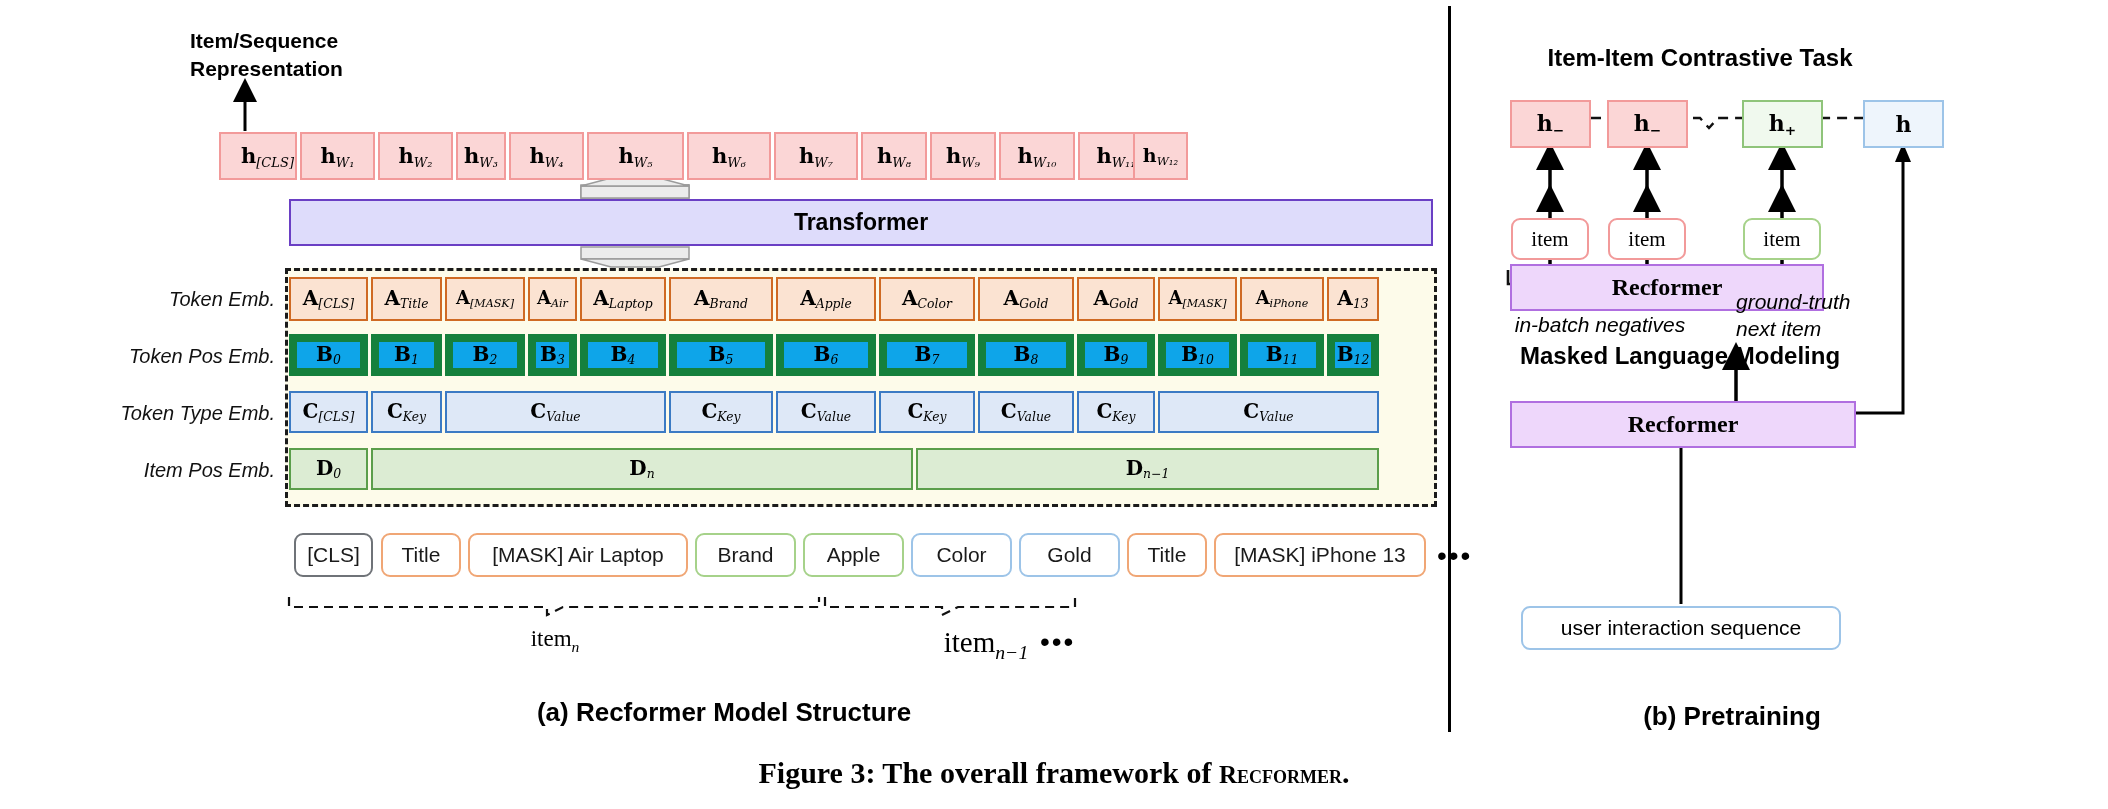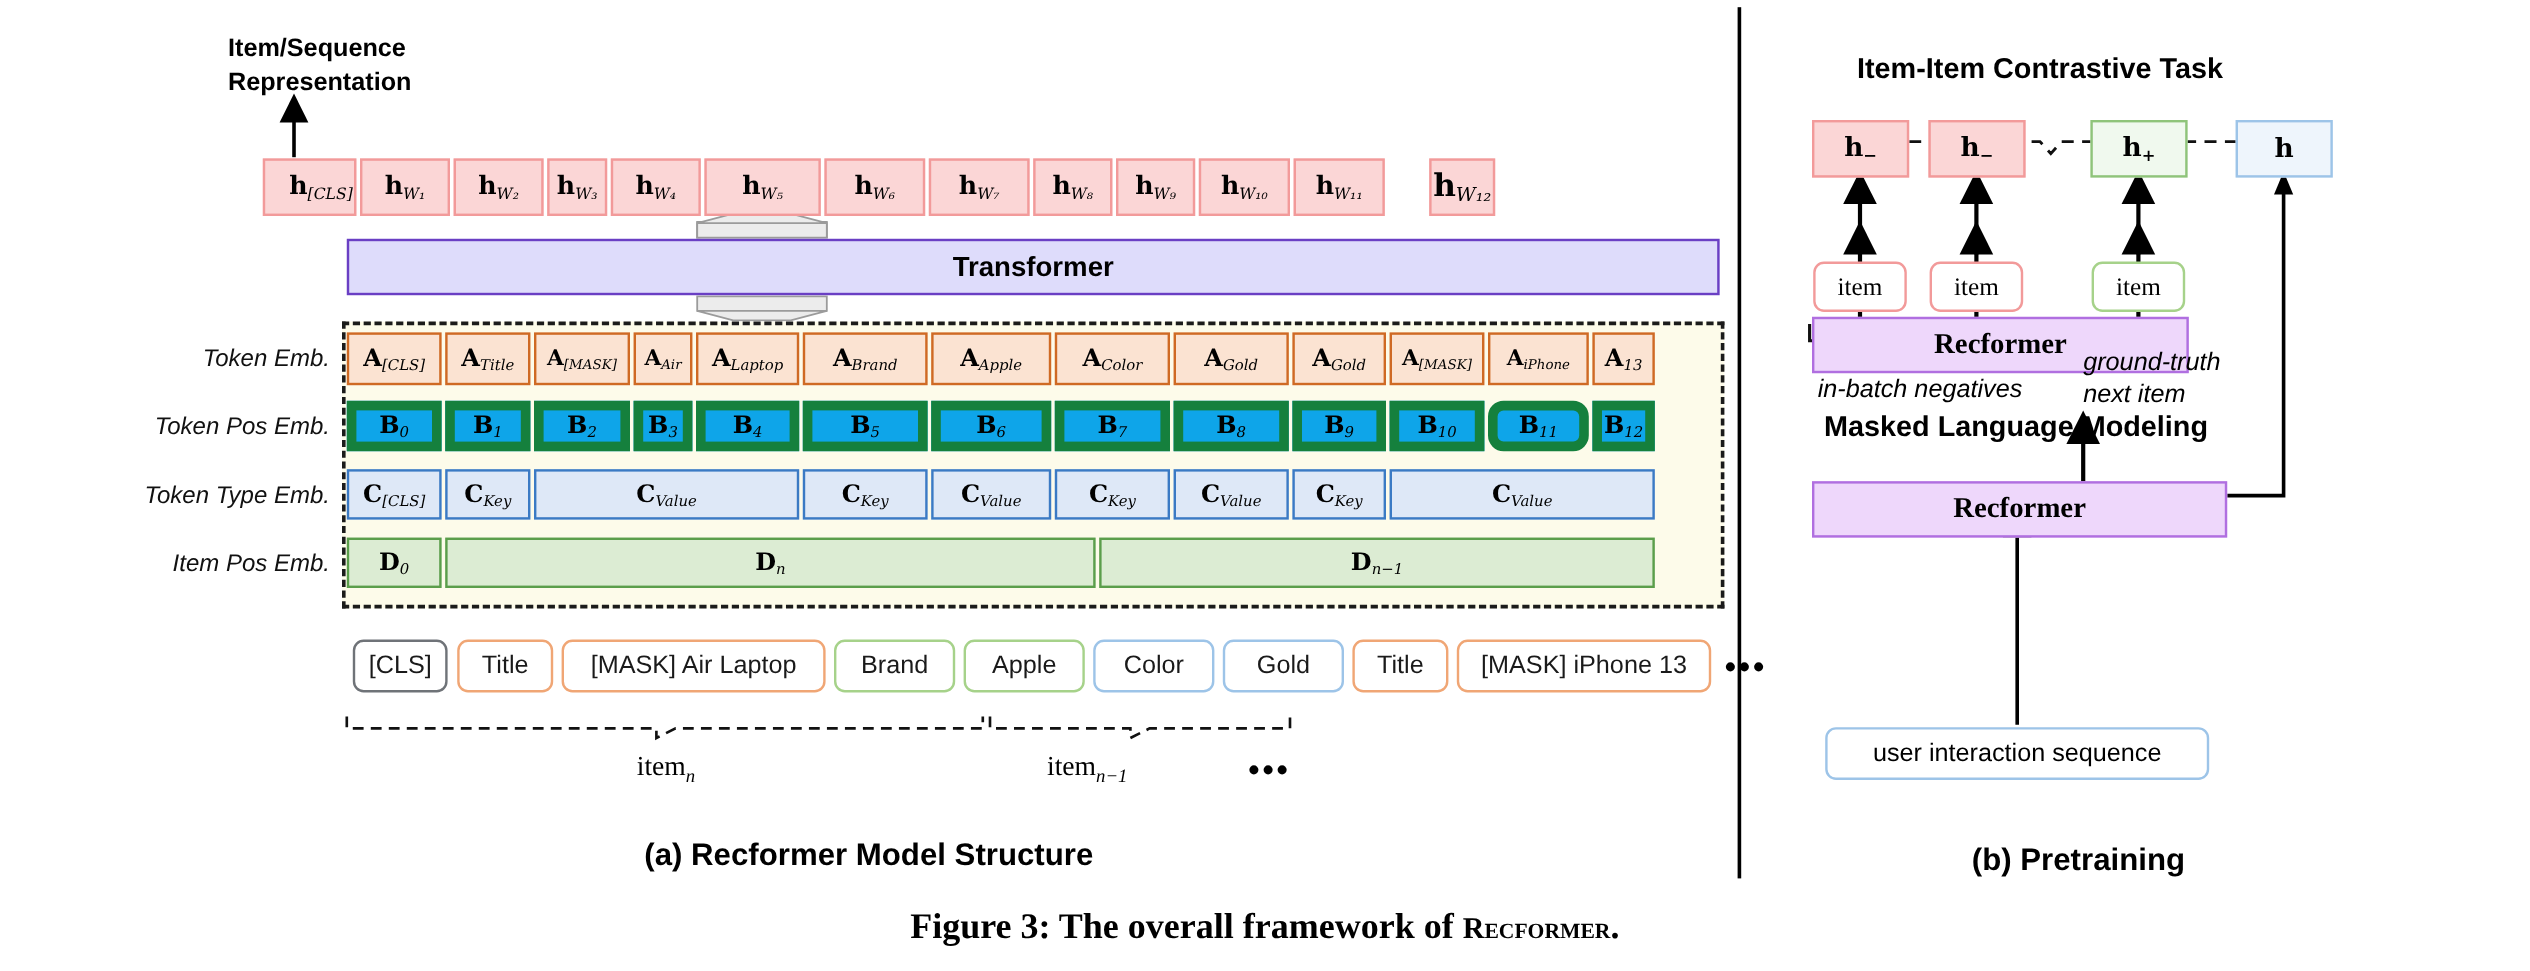--- a/index.html
+++ b/index.html
@@ -155,21 +155,21 @@
       </div>
     <div class="bx h-box math" style="left:930px;width:66px;">
         <span><span>h</span><sub>W₉</sub></span>
       </div>
     <div class="bx h-box math" style="left:999px;width:76px;align-items:center;">
         <span><span>h</span><sub>W₁₀</sub></span>
       </div>
     <div class="bx h-box math" style="left:1078px;width:76px;">
         <span><span>h</span><sub>W₁₁</sub></span>
       </div>
-    <div class="bx h-box math" style="left:1191px;width:55px;font-size:26px;">
+    <div class="bx h-box math" style="left:1133px;width:55px;font-size:19px;">
         <span><span>h</span><sub>W₁₂</sub></span>
       </div>
   </div>
 
   <div class="bx transformer">Transformer</div>
 
   <div class="emb-dash"></div>
 
   <div class="rowlabel" style="left:55px;top:288px;">Token Emb.</div>
   <div class="rowlabel" style="left:55px;top:345px;">Token Pos Emb.</div>
@@ -245,21 +245,21 @@
       </div>
     <div class="bx b-box math" style="left:978px;width:96px;">
         <span><span>B</span><sub>8</sub></span>
       </div>
     <div class="bx b-box math" style="left:1077px;width:78px;">
         <span><span>B</span><sub>9</sub></span>
       </div>
     <div class="bx b-box math" style="left:1158px;width:79px;">
         <span><span>B</span><sub>10</sub></span>
       </div>
-    <div class="bx b-box math" style="left:1240px;width:84px;border-radius:13px;">
+    <div class="bx b-box math" style="left:1240px;width:84px;">
         <span><span>B</span><sub>11</sub></span>
       </div>
     <div class="bx b-box math" style="left:1327px;width:52px;">
         <span><span>B</span><sub>12</sub></span>
       </div>
   </div>
 
   <div>
     <div class="bx c-box math" style="left:289px;width:79px;">
         <span><span>C</span><sub>[CLS]</sub></span>
@@ -311,21 +311,21 @@
     <div class="tok blue" style="left:911px;width:101px;">Color</div>
     <div class="tok blue" style="left:1019px;width:101px;">Gold</div>
     <div class="tok orange" style="left:1127px;width:80px;">Title</div>
     <div class="tok orange" style="left:1214px;width:212px;">[MASK] iPhone 13</div>
     <div class="dots" style="left:1437px;top:540px;">•••</div>
   </div>
 
   <div class="serif" style="position:absolute;left:505px;top:626px;width:100px;text-align:center;font-size:23px;">
     <span>item</span><sub style="font-style:italic;font-size:.68em;">n</sub>
   </div>
-  <div class="serif" style="position:absolute;left:856px;top:626px;width:100px;text-align:center;font-size:23px;">
+  <div class="serif" style="position:absolute;left:936px;top:626px;width:100px;text-align:center;font-size:29px;">
     <span>item</span><sub style="font-style:italic;font-size:.68em;">n−1</sub>
   </div>
   <div class="dots" style="left:1040px;top:626px;">•••</div>
 
   <div class="ttl" style="left:0px;top:697px;width:1448px;text-align:center;font-size:26px;">(a) Recformer Model Structure</div>
 
   <div class="vdivider"></div>
 
   <svg width="2108" height="809">
 

